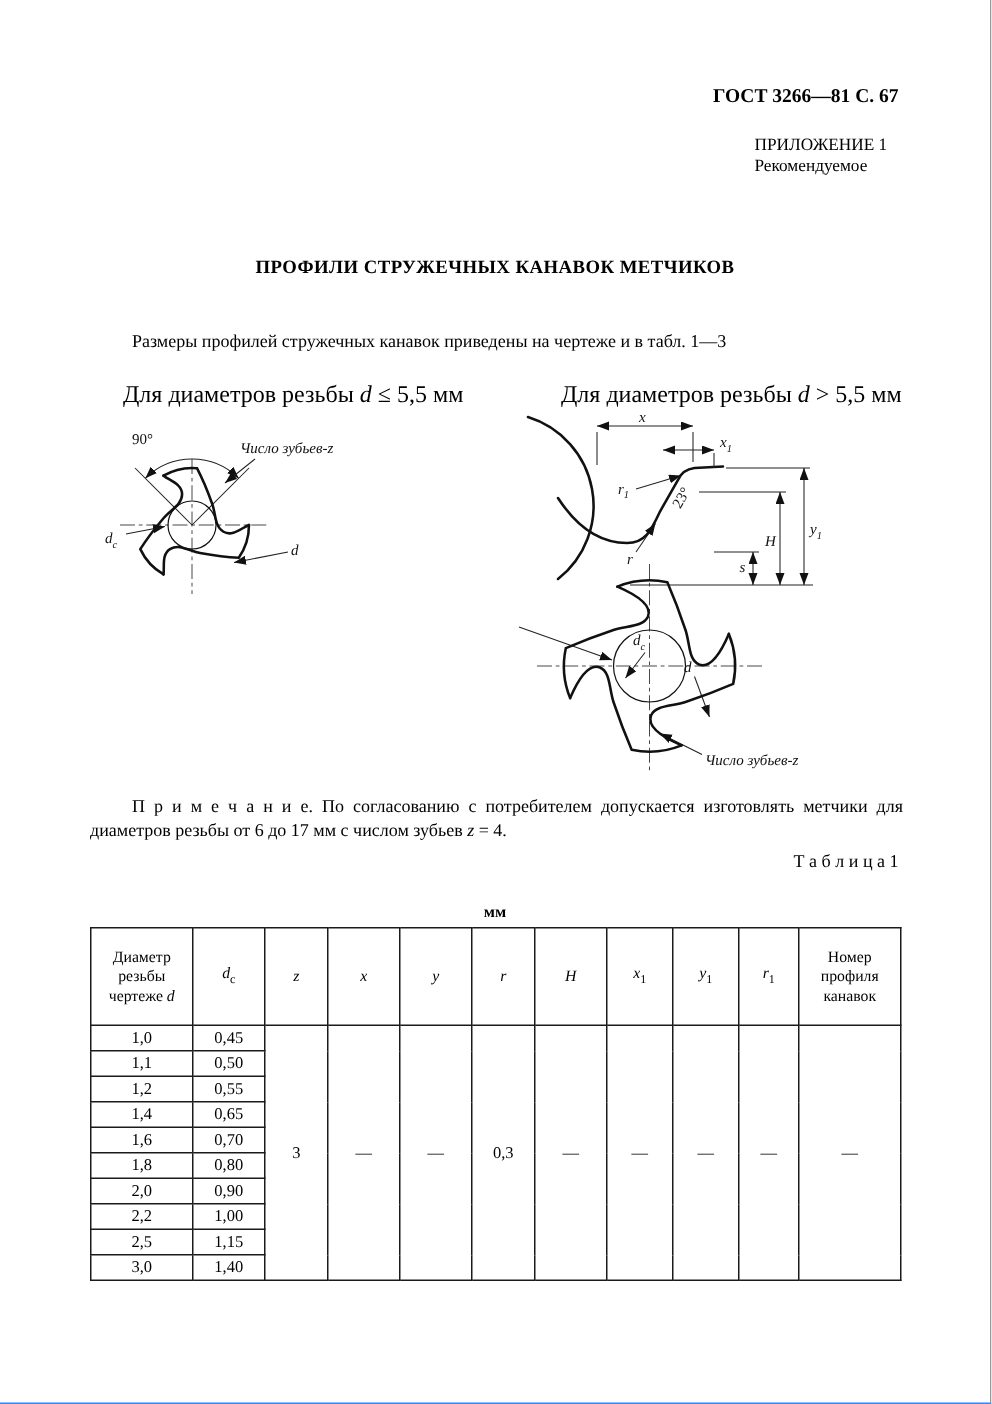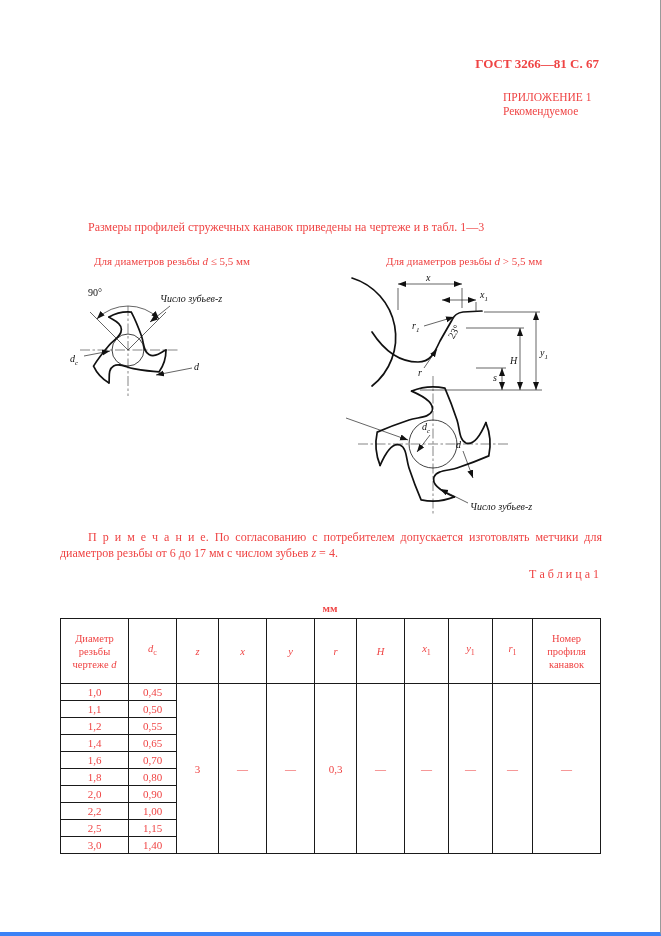--- a/index.html
+++ b/index.html
@@ -1,26 +1,26 @@
 <!DOCTYPE html>
 <html><head>
 <meta charset="utf-8">
 <style>
   html,body{margin:0;padding:0;background:#fff;}
   .page{
     position:relative;width:661px;height:936px;background:#fff;
-    font-family:"Liberation Serif", serif;color:#ef4444;box-sizing:border-box;
-    border-right:1px solid #9a9a9a;border-bottom:4px solid #3b82f6;overflow:hidden;
+    font-family:"Liberation Serif", serif;color:#000000;box-sizing:border-box;
+    border-right:1px solid #9a9a9a;border-bottom:1px solid #3b82f6;overflow:hidden;
   }
   .abs{position:absolute;}
   .doc-ref{top:56px;right:61px;font-weight:bold;font-size:13px;}
   .annex{top:90px;left:503px;font-size:11.5px;line-height:14px;}
   .title{top:171px;left:60px;right:60px;text-align:center;font-weight:bold;font-size:12.5px;letter-spacing:.3px;}
   .intro{top:220px;left:60px;right:58px;font-size:12px;text-indent:28px;}
-  .cap{font-size:11px;margin-left:12px;}
+  .cap{font-size:16px;}
   .cap-left{top:255px;left:82px;}
   .cap-right{top:255px;left:374px;}
   .var{font-style:italic;}
   .note{top:530px;left:60px;right:58px;font-size:12px;line-height:15.5px;text-align:justify;text-indent:28px;}
   .table-ref{top:567px;right:61px;font-size:12px;}
   .table-title{top:586px;left:60px;right:60px;text-align:center;font-weight:bold;font-size:12px;}
   .units{top:602px;left:60px;right:60px;text-align:center;font-size:11px;font-weight:bold;}
   table.spec{position:absolute;top:618px;left:60px;width:540px;border-collapse:collapse;table-layout:fixed;}
   table.spec td{border:1px solid #1a1a1a;text-align:center;vertical-align:middle;font-size:11px;padding:0;}
   table.spec tr.head td{height:64px;font-size:10.5px;line-height:13px;}
@@ -43,20 +43,21 @@
 
 <div class="page">
 
   <div class="abs doc-ref">ГОСТ 3266—81 С. 67</div>
 
   <div class="abs annex">
     <div>ПРИЛОЖЕНИЕ 1</div>
     <div>Рекомендуемое</div>
   </div>
 
+  <div class="abs title">ПРОФИЛИ СТРУЖЕЧНЫХ КАНАВОК МЕТЧИКОВ</div>
 
   <div class="abs intro">Размеры профилей стружечных канавок приведены на чертеже и в табл. 1—3</div>
 
   <div class="abs cap cap-left">
     <span>Для диаметров резьбы</span>
     <i class="var">d</i>
     <span>≤ 5,5 мм</span>
   </div>
 
   <div class="abs cap cap-right">

